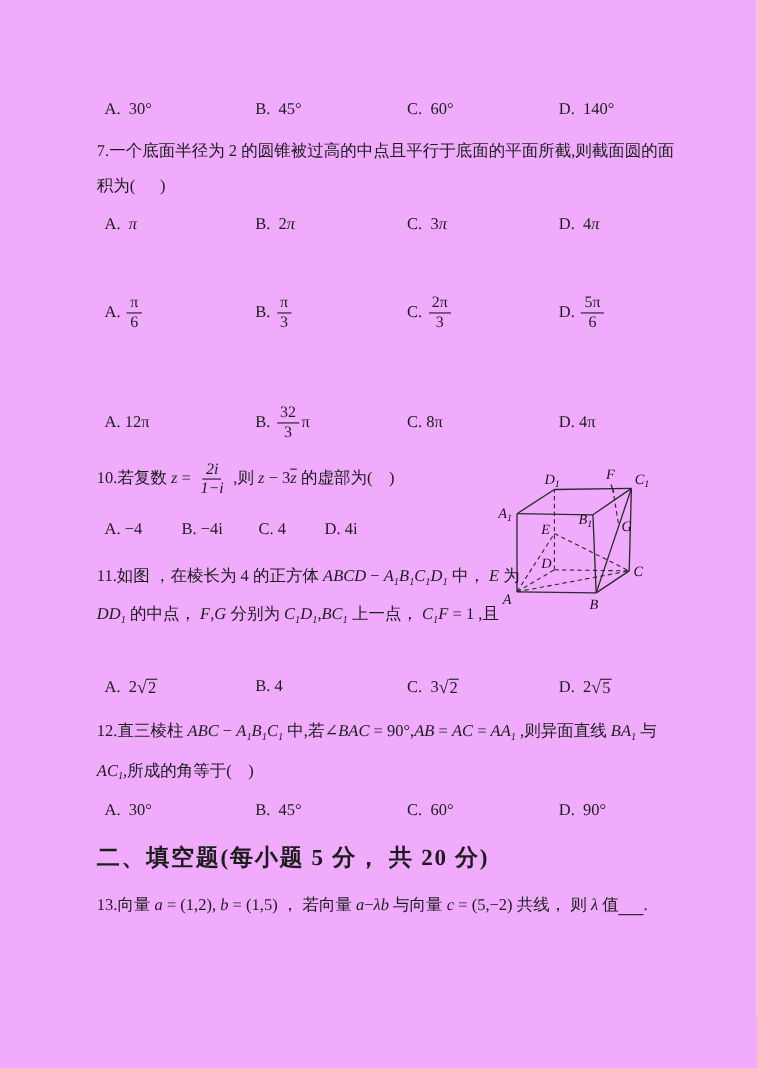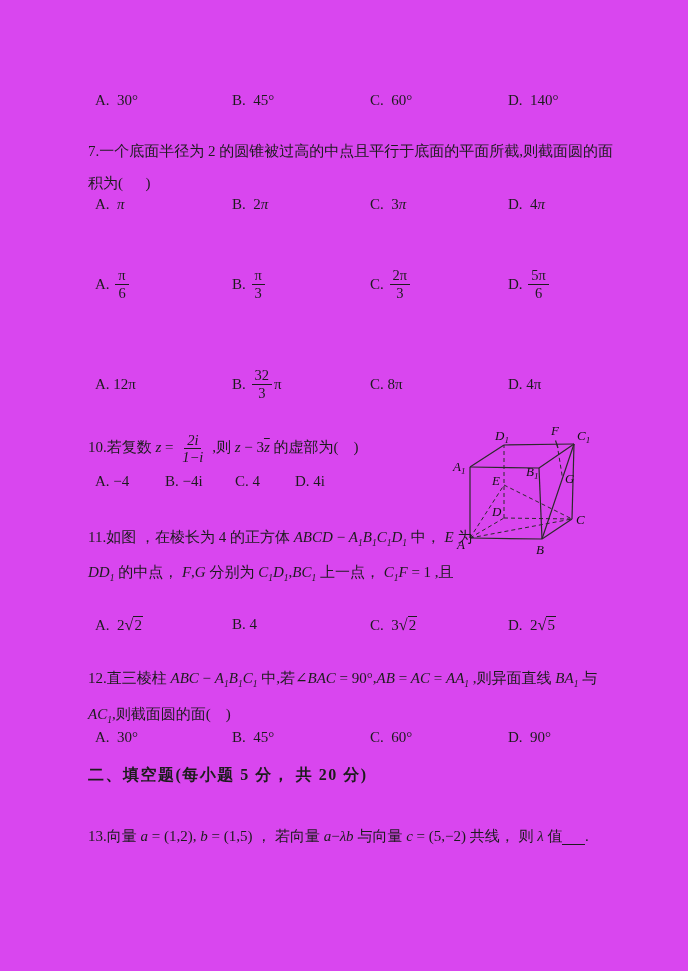--- a/index.html
+++ b/index.html
@@ -1,21 +1,21 @@
 <!DOCTYPE html>
 <html><head>
 <meta charset="utf-8">
 <style>
   html,body{margin:0;padding:0;background:#ffffff;}
   .page{
-    position:relative;width:688px;height:971px;background:#d946ef;overflow:hidden;
+    position:relative;width:688px;height:971px;background:#f0abfc;overflow:hidden;
     font-family:"Liberation Serif","DejaVu Serif",serif;color:#1c1c1c;
   }
   .line{
-    position:absolute;left:88px;font-size:15px;white-space:pre;line-height:20px;margin-top:13px;
+    position:absolute;left:88px;font-size:15px;white-space:pre;line-height:20px;
   }
   .orow{position:absolute;left:0;width:688px;height:24px;}
   .orow.tall{height:42px;}
   .opt{
     position:absolute;top:0;font-size:15px;white-space:pre;
     display:inline-flex;align-items:center;
   }
   .orow.tall .opt{height:42px;}
   .mi{font-style:italic;}
   .msub{font-size:9.5px;vertical-align:-3.5px;line-height:0;font-style:italic;}
@@ -24,21 +24,21 @@
   .frac{
     display:inline-flex;flex-direction:column;align-items:center;vertical-align:middle;
     line-height:1.12;font-size:14.5px;margin:0 2px;text-align:center;
   }
   .frac .num{display:block;padding:0 3px;border-bottom:1.2px solid #1c1c1c;}
   .frac .den{display:block;padding:0 3px;}
   .sqrt{white-space:nowrap;display:inline;}
   .sqrt .rdx{font-size:1.08em;}
   .sqrt .rad{border-top:1.2px solid #1c1c1c;padding:0 1px;}
   .sec-title{
-    position:absolute;left:88px;font-size:16px;font-weight:bold;letter-spacing:1.5px;
+    position:absolute;left:88px;font-size:21px;font-weight:bold;letter-spacing:1.5px;
     font-family:"Liberation Serif","DejaVu Serif",serif;white-space:pre;
   }
   .figure{position:absolute;}
   .flbl{font-family:"Liberation Serif","DejaVu Serif",serif;font-style:italic;font-size:13px;fill:#111;}
   .fsub{font-size:9px;}
   .edge{stroke:#2a2a2a;stroke-width:1.2;fill:none;}
   .hid{stroke:#2a2a2a;stroke-width:1;fill:none;stroke-dasharray:4 3;}
 </style>
 </head>
 <body>
@@ -127,21 +127,21 @@
   <div class="line" style="top:514px"><span>11.如图 ，在棱长为 4 的正方体 </span><span class="mi">ABCD</span><span> − </span><span class="mi">A</span><span class="msub">1</span><span class="mi">B</span><span class="msub">1</span><span class="mi">C</span><span class="msub">1</span><span class="mi">D</span><span class="msub">1</span><span> 中， </span><span class="mi">E</span><span> 为</span></div>
   <div class="line" style="top:549px"><span class="mi">DD</span><span class="msub">1</span><span> 的中点， </span><span class="mi">F</span><span>,</span><span class="mi">G</span><span> 分别为 </span><span class="mi">C</span><span class="msub">1</span><span class="mi">D</span><span class="msub">1</span><span>,</span><span class="mi">BC</span><span class="msub">1</span><span> 上一点， </span><span class="mi">C</span><span class="msub">1</span><span class="mi">F</span><span> = 1 ,且</span></div>
   <div class="orow" style="top:616px">
     <span class="opt" style="left:95px"><span>A.  2</span><span class="sqrt"><span class="rdx">√</span><span class="rad">2</span></span></span>
     <span class="opt" style="left:232px"><span>B. 4</span></span>
     <span class="opt" style="left:370px"><span>C.  3</span><span class="sqrt"><span class="rdx">√</span><span class="rad">2</span></span></span>
     <span class="opt" style="left:508px"><span>D.  2</span><span class="sqrt"><span class="rdx">√</span><span class="rad">5</span></span></span>
   </div>
 
   <div class="line" style="top:655px"><span>12.直三棱柱 </span><span class="mi">ABC</span><span> − </span><span class="mi">A</span><span class="msub">1</span><span class="mi">B</span><span class="msub">1</span><span class="mi">C</span><span class="msub">1</span><span> 中,若</span><span>∠</span><span class="mi">BAC</span><span> = 90°,</span><span class="mi">AB</span><span> = </span><span class="mi">AC</span><span> = </span><span class="mi">AA</span><span class="msub">1</span><span> ,则异面直线 </span><span class="mi">BA</span><span class="msub">1</span><span> 与</span></div>
-  <div class="line" style="top:691px"><span class="mi">AC</span><span class="msub">1</span><span>,则截面圆的面(    )</span></div>
+  <div class="line" style="top:691px"><span class="mi">AC</span><span class="msub">1</span><span>,所成的角等于(    )</span></div>
   <div class="orow" style="top:729px">
     <span class="opt" style="left:95px"><span>A.  30°</span></span>
     <span class="opt" style="left:232px"><span>B.  45°</span></span>
     <span class="opt" style="left:370px"><span>C.  60°</span></span>
     <span class="opt" style="left:508px"><span>D.  90°</span></span>
   </div>
 
   <div class="sec-title" style="top:765px">二、填空题(每小题 5 分， 共 20 分)</div>
 
   <div class="line" style="top:813px"><span>13.向量 </span><span class="mi">a</span><span> = (1,2), </span><span class="mi">b</span><span> = (1,5) ， 若向量 </span><span class="mi">a</span><span>−</span><span class="mi">λb</span><span> 与向量 </span><span class="mi">c</span><span> = (5,−2) 共线， 则 </span><span class="mi">λ</span><span> 值</span><span class="blank">      </span><span>.</span></div>

